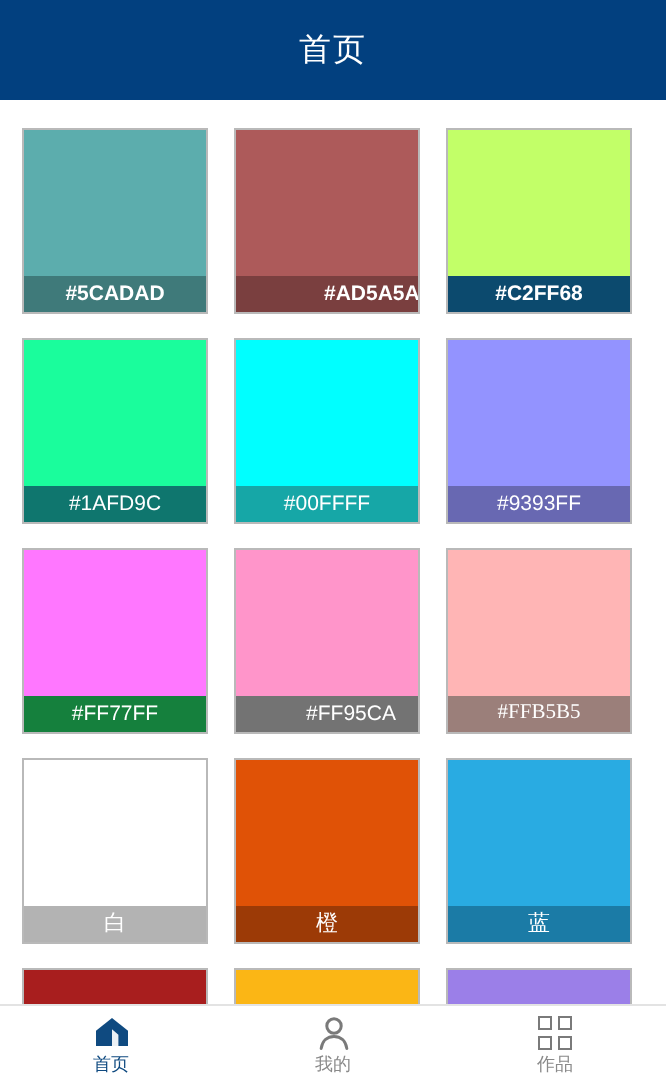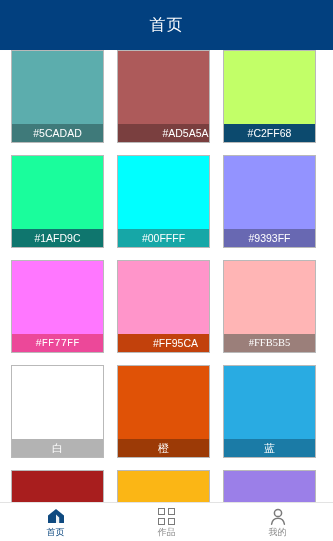--- a/index.html
+++ b/index.html
@@ -43,21 +43,21 @@
     overflow: hidden;
   }
 
   .grid-row {
     display: flex;
     width: 333px;
     padding: 0 11px;
     gap: 13px;
     margin-bottom: 12px;
   }
-  .grid-row:first-child { margin-top: 0; }
+  .grid-row:first-child { margin-top: 14px; font-weight: bold; }
 
   .swatch-card {
     width: 93px;
     height: 93px;
     border: 1px solid #b9b9b9;
     display: flex;
     flex-direction: column;
     justify-content: flex-end;
     position: relative;
     overflow: hidden;
@@ -164,25 +164,25 @@
         <div class="swatch-label" style="background: rgb(22, 167, 167); margin-top: 21px;">#00FFFF</div>
       </div>
       <div class="swatch-card">
         <div class="swatch-fill" style="background: rgb(147, 147, 255);"></div>
         <div class="swatch-label" style="background: rgb(104, 104, 178);">#9393FF</div>
       </div>
     </div>
     <div class="grid-row">
       <div class="swatch-card">
         <div class="swatch-fill" style="background: rgb(255, 119, 255);"></div>
-        <div class="swatch-label" style="background: #ec4899; font-family: Liberation Mono, monospace;">#FF77FF</div>
+        <div class="swatch-label" style="background: #15803d;">#FF77FF</div>
       </div>
       <div class="swatch-card">
         <div class="swatch-fill" style="background: rgb(255, 149, 202);"></div>
-        <div class="swatch-label" style="background: #c2410c; padding-left: 24px;">#FF95CA</div>
+        <div class="swatch-label" style="background: #737373; padding-left: 24px;">#FF95CA</div>
       </div>
       <div class="swatch-card">
         <div class="swatch-fill" style="background: rgb(255, 181, 181);"></div>
         <div class="swatch-label" style="background: rgb(155, 127, 122); font-family: Liberation Serif, serif;">#FFB5B5</div>
       </div>
     </div>
     <div class="grid-row">
       <div class="swatch-card">
         <div class="swatch-fill" style="background: rgb(255, 255, 255);"></div>
         <div class="swatch-label cjk" style="background: rgb(179, 179, 179);">白</div>
@@ -216,33 +216,33 @@
       <svg width="18" height="16" viewBox="0 0 18 16" aria-hidden="true">
         <path d="M9 1 L17 7.4 L17 15 L1 15 L1 7.4 Z" fill="#0f4a80"></path>
         <path d="M9 6.6 L9 15 L12.2 15 L12.2 9.4 Z" fill="#ffffff" opacity="0.92"></path>
       </svg>
     </span>
     <span class="nav-label">首页</span>
   </div>
 
   <div class="nav-item">
     <span class="nav-icon">
-      <span class="grid-icon" aria-hidden="true">
-          <i></i>
-          <i></i>
-          <i></i>
-          <i></i>
-        </span>
-    </span>
-    <span class="nav-label">作品</span>
-  </div>
-
-  <div class="nav-item">
-    <span class="nav-icon">
       <svg width="18" height="17" viewBox="0 0 18 17" aria-hidden="true">
         <circle cx="9" cy="5" r="3.6" fill="none" stroke="#7a7a7a" stroke-width="1.5"></circle>
         <path d="M2.6 16.2 C3.2 12.2 5.8 10.2 9 10.2 C12.2 10.2 14.8 12.2 15.4 16.2" fill="none" stroke="#7a7a7a" stroke-width="1.5" stroke-linecap="round"></path>
       </svg>
     </span>
     <span class="nav-label">我的</span>
   </div>
 
+  <div class="nav-item">
+    <span class="nav-icon">
+      <span class="grid-icon" aria-hidden="true">
+          <i></i>
+          <i></i>
+          <i></i>
+          <i></i>
+        </span>
+    </span>
+    <span class="nav-label">作品</span>
+  </div>
+
 </div>
 
 </body></html>

